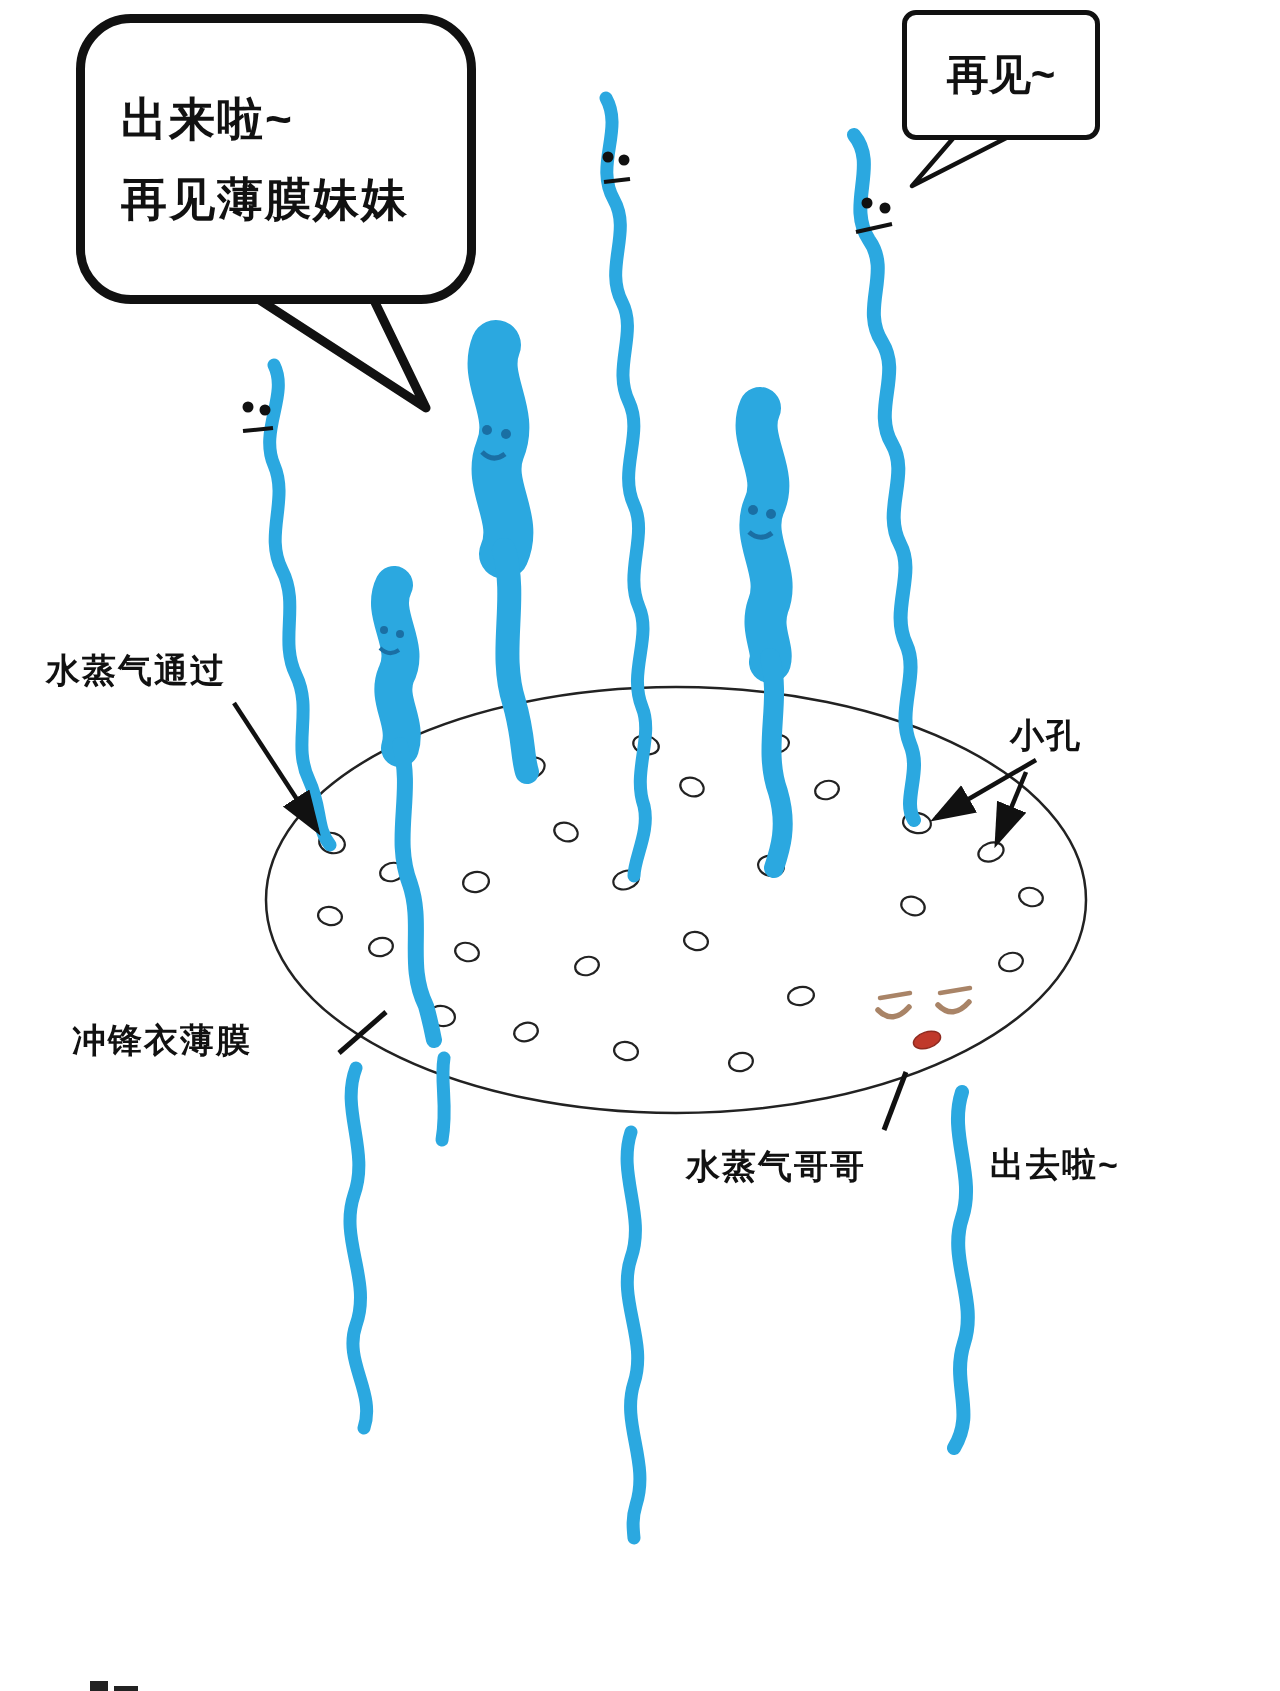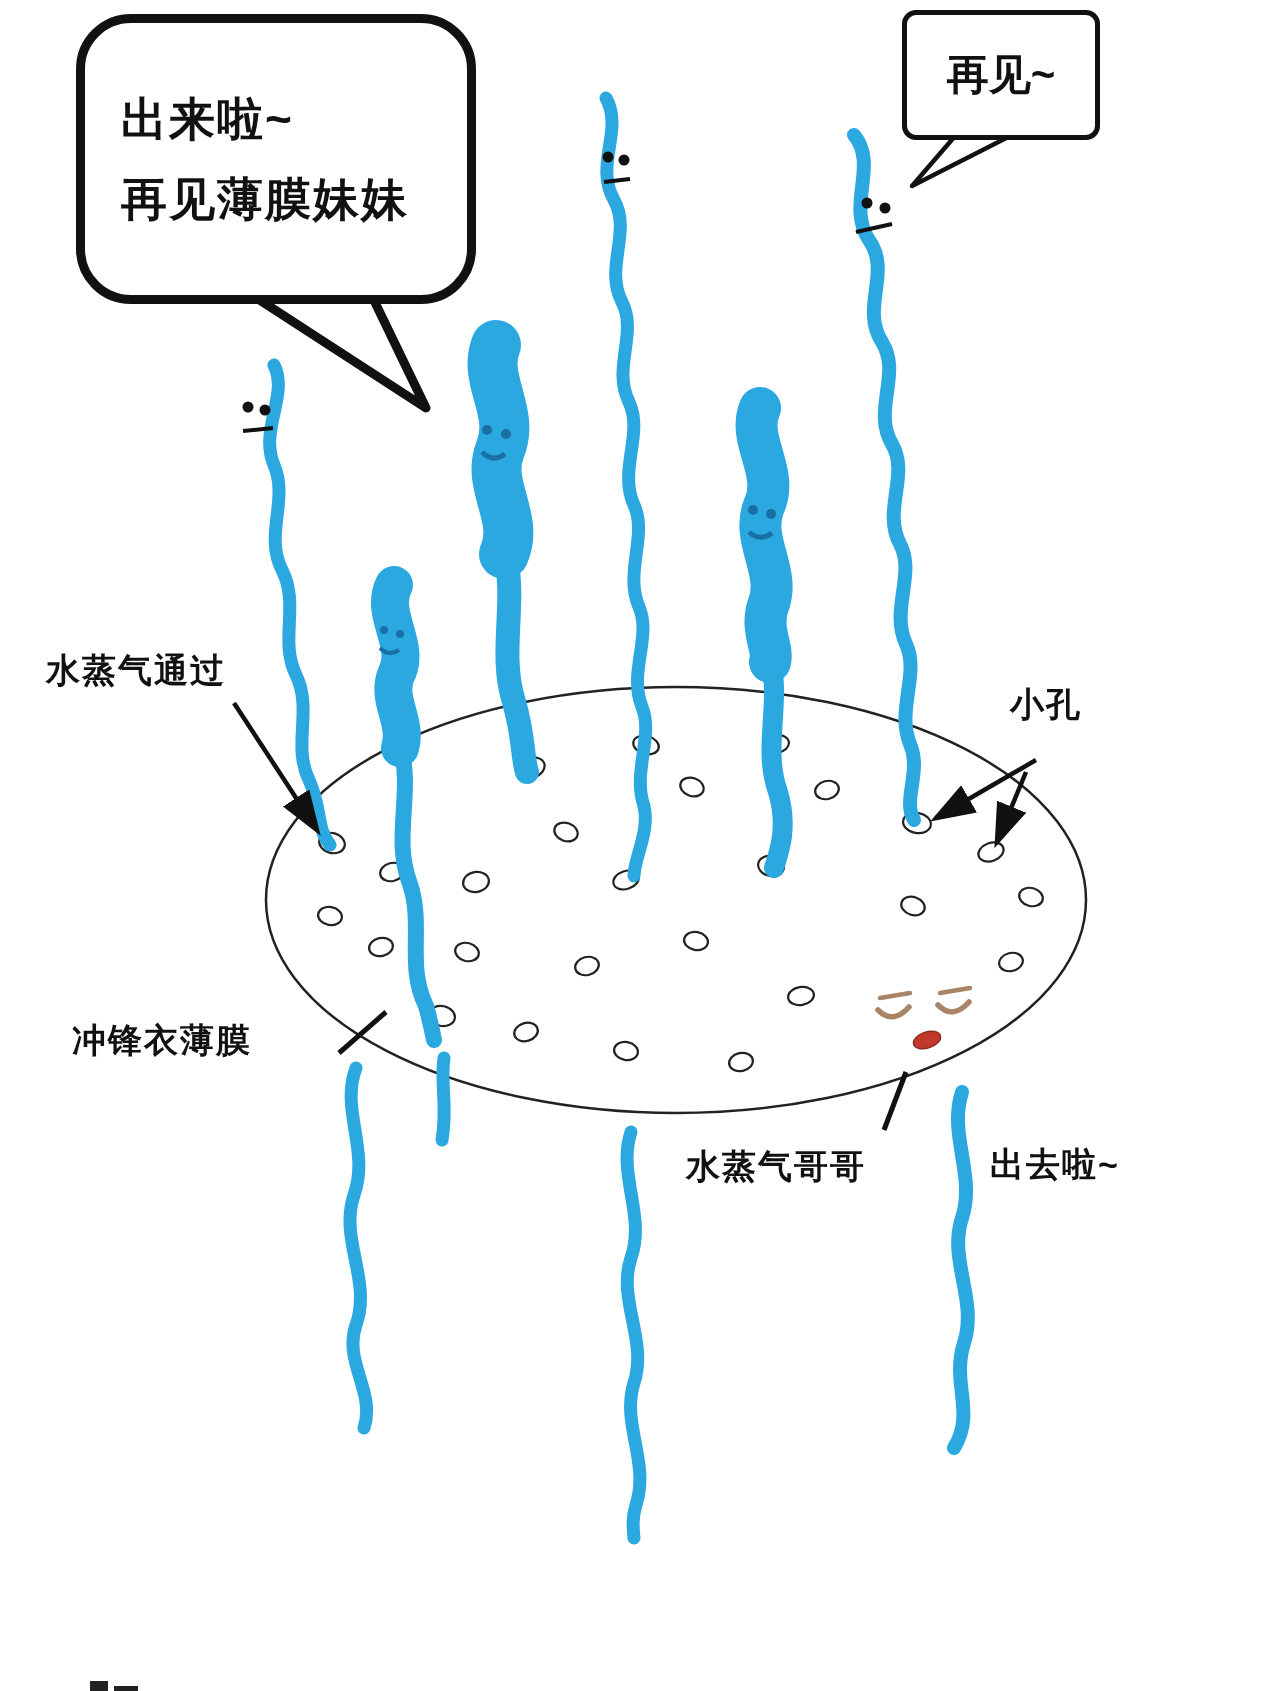--- a/index.html
+++ b/index.html
@@ -25,21 +25,21 @@
   .bubble-left { left:42px; top:14px; width:400px; height:290px; padding:56px 30px 0 36px; }
   .bubble-left .line { font-size:46px; font-weight:700; line-height:80px; letter-spacing:2px; }
   .bubble-right { left:868px; top:10px; width:198px; height:130px; border-width:5px; border-radius:14px;
                   display:flex; align-items:center; justify-content:center; }
   .bubble-right .line { font-size:42px; font-weight:700; }
   .lbl {
     position:absolute; z-index:3;
     font-size:34px; font-weight:700; letter-spacing:2px; white-space:nowrap;
   }
   .lbl-vapor-pass { left:12px;  top:648px; }
-  .lbl-small-holes{ left:976px; top:682px; }
+  .lbl-small-holes{ left:976px; top:713px; }
   .lbl-membrane   { left:38px;  top:1018px; }
   .lbl-brother    { left:652px; top:1144px; }
   .lbl-out        { left:956px; top:1142px; }
 </style>
 </head>
 <body>
 
 <div class="stage">
 
   <svg class="canvas" width="1280" height="1691" viewBox="0 0 1280 1691">

